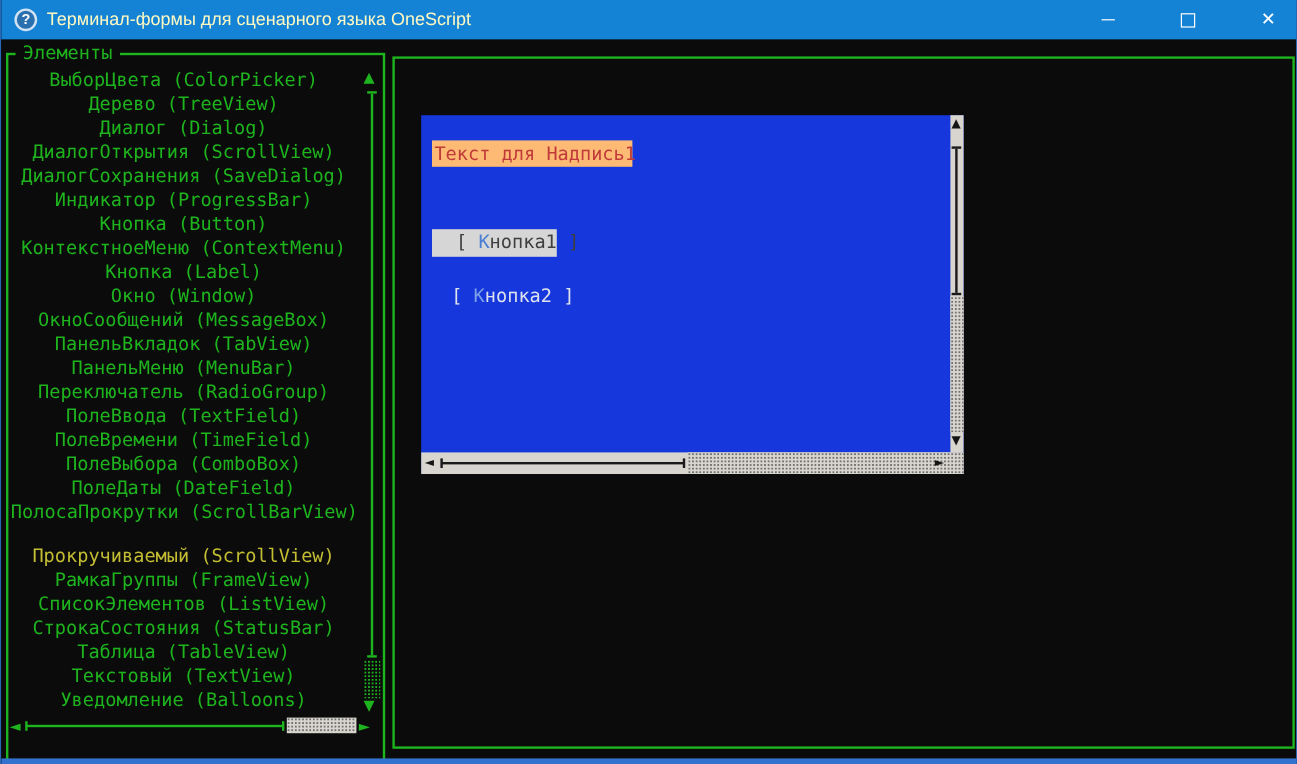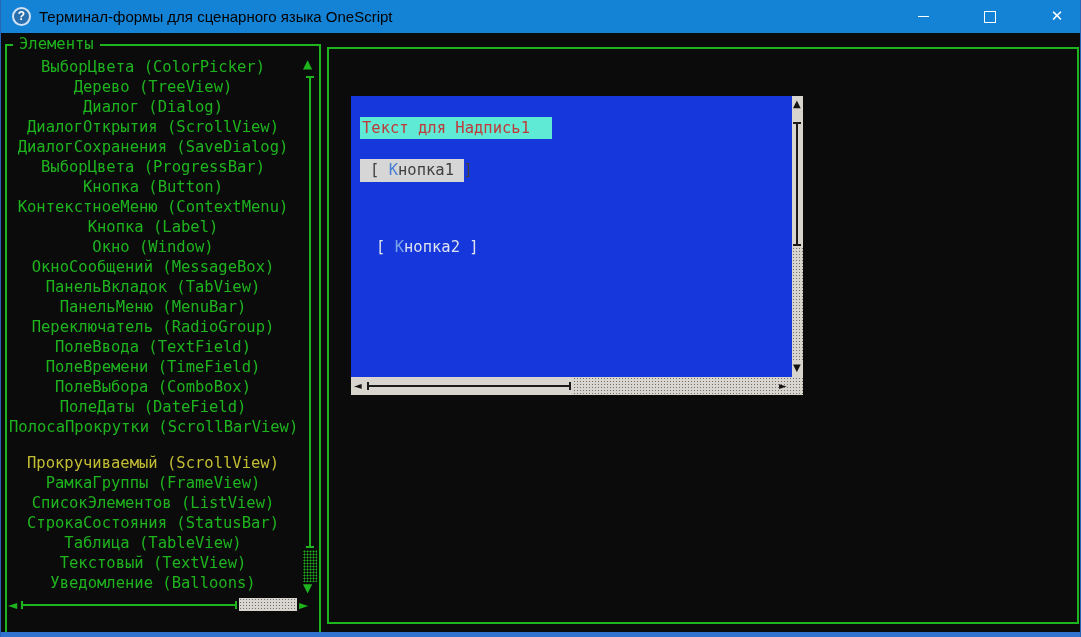--- a/index.html
+++ b/index.html
@@ -5,21 +5,21 @@
   html,body{margin:0;padding:0;background:#000;}
   .window{position:relative;width:1081px;height:637px;background:#0b0b0b;overflow:hidden;
           border-left:1px solid #2a66b8;border-right:1px solid #2a66b8;box-sizing:border-box;
           font-family:"DejaVu Sans Mono",monospace;}
   
   .titlebar{position:absolute;left:0;top:0;width:100%;height:33px;background:var(--titlebar_blue);
             display:flex;align-items:center;}
   .help-badge{width:19px;height:19px;margin-left:11px;border-radius:50%;
               background:#2a6fae;border:2px solid #cfe3f5;box-sizing:border-box;
               color:#fff;font:bold 12px/15px "Liberation Sans",sans-serif;text-align:center;flex:0 0 auto;}
-  .win-title{margin-left:8px;color:#000000;font:15px "Liberation Sans",sans-serif;white-space:nowrap;}
+  .win-title{margin-left:8px;color:#fef9c3;font:15px "Liberation Sans",sans-serif;white-space:nowrap;}
   .tb-spacer{flex:1;}
   .tb-btn{width:46px;height:33px;display:flex;align-items:center;justify-content:center;
           color:#fff;cursor:default;margin-left:21px;}
   .ic-min{width:11px;height:1px;background:#fff;}
   .ic-max{width:10px;height:10px;border:1px solid #fff;}
   .ic-close{font:15px "DejaVu Sans",sans-serif;color:#fff;line-height:1;}
   
   .client{position:absolute;left:0;top:33px;width:100%;height:599px;background:#0b0b0b;}
   .frame{position:absolute;border:2px solid var(--accent_green);box-sizing:border-box;background:#0b0b0b;}
   .frame-elements{left:4px;top:11px;width:316px;height:620px;}
@@ -44,24 +44,24 @@
   .stip-gray{background-color:#d8d5ce;
       background-image:radial-gradient(circle,#6f6f6f 0.8px,transparent 1px);
       background-size:3px 3px;position:absolute;}
   
   .elist-vscroll{position:absolute;left:295px;top:12px;width:16px;height:537px;}
   .elist-hscroll{position:absolute;left:0;top:551px;width:304px;height:16px;}
   .g-arr{color:var(--accent_green);font-size:12px;}
   .g-line{background:var(--accent_green);}
   
   .tui-window{position:absolute;left:22px;top:47px;width:452px;height:299px;background:var(--demo_window_blue);}
-  .tui-label{position:absolute;left:9px;top:21px;width:192px;height:22px;line-height:22px;
-             background:#5eead4;color:var(--label_text_red);font-size:15.5px;white-space:pre;padding-left:2px;box-sizing:border-box;}
+  .tui-label{position:absolute;left:9px;top:21px;width:167px;height:22px;line-height:22px;
+             background:#fdba74;color:var(--label_text_red);font-size:15.5px;white-space:pre;padding-left:2px;box-sizing:border-box;}
   .tui-btn{position:absolute;font-size:15.5px;white-space:pre;}
-  .tui-btn1{left:9px;top:63px;width:104px;height:23px;line-height:23px;background:#d6d6d6;color:#3f3f3f;padding-left:10px;box-sizing:border-box;}
+  .tui-btn1{left:9px;top:95px;width:104px;height:23px;line-height:23px;background:#d6d6d6;color:#3f3f3f;padding-left:20px;box-sizing:border-box;}
   .tui-btn1 .hot{color:var(--hotkey_blue);}
   .tui-btn2{left:25px;top:141px;height:20px;line-height:20px;color:#dde2ec;}
   .tui-btn2 .hot{color:#7aa0e8;}
   .tui-vscroll{position:absolute;left:441px;top:0;width:11px;height:281px;background:#d8d5ce;}
   .tui-hscroll{position:absolute;left:0;top:281px;width:452px;height:18px;background:#d8d5ce;}
   .k-arr{color:#141414;font-size:10px;}
   .k-line{background:#1a1a1a;}
   
   .bottom-accent{position:absolute;left:0;bottom:0;width:100%;height:5px;background:#3273d0;}
 </style>
@@ -89,21 +89,21 @@
 
     <div class="frame frame-elements">
       <div class="frame-title">Элементы</div>
 
       <div class="elist">
           <div class="list-item">ВыборЦвета (ColorPicker)</div>
           <div class="list-item">Дерево (TreeView)</div>
           <div class="list-item">Диалог (Dialog)</div>
           <div class="list-item">ДиалогОткрытия (ScrollView)</div>
           <div class="list-item">ДиалогСохранения (SaveDialog)</div>
-          <div class="list-item">ВыборЦвета (ProgressBar)</div>
+          <div class="list-item">Индикатор (ProgressBar)</div>
           <div class="list-item">Кнопка (Button)</div>
           <div class="list-item">КонтекстноеМеню (ContextMenu)</div>
           <div class="list-item">Кнопка (Label)</div>
           <div class="list-item">Окно (Window)</div>
           <div class="list-item">ОкноСообщений (MessageBox)</div>
           <div class="list-item">ПанельВкладок (TabView)</div>
           <div class="list-item">ПанельМеню (MenuBar)</div>
           <div class="list-item">Переключатель (RadioGroup)</div>
           <div class="list-item">ПолеВвода (TextField)</div>
           <div class="list-item">ПолеВремени (TimeField)</div>

